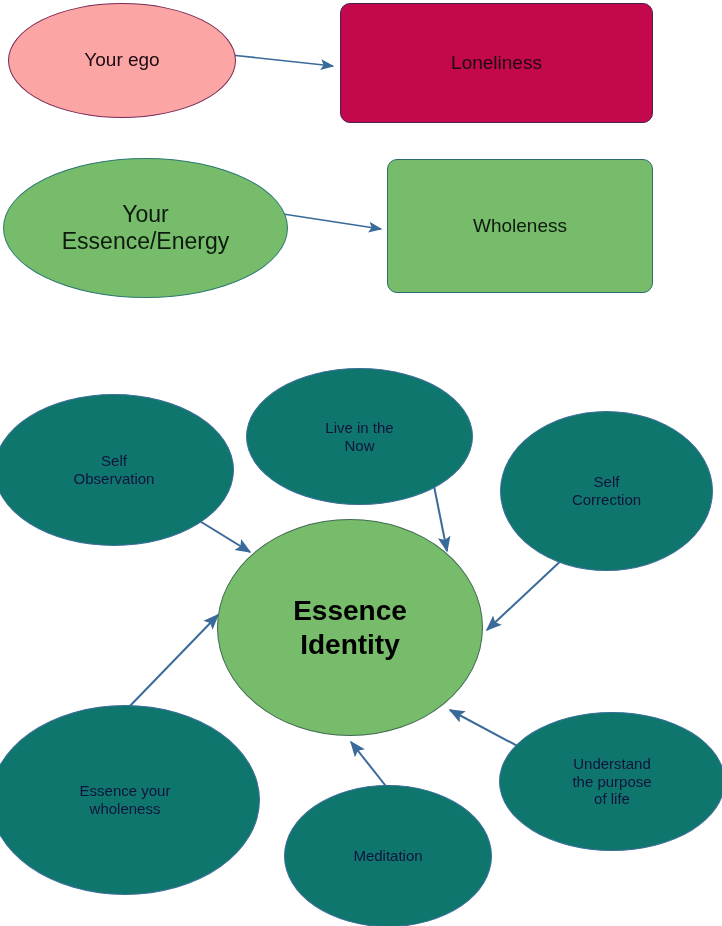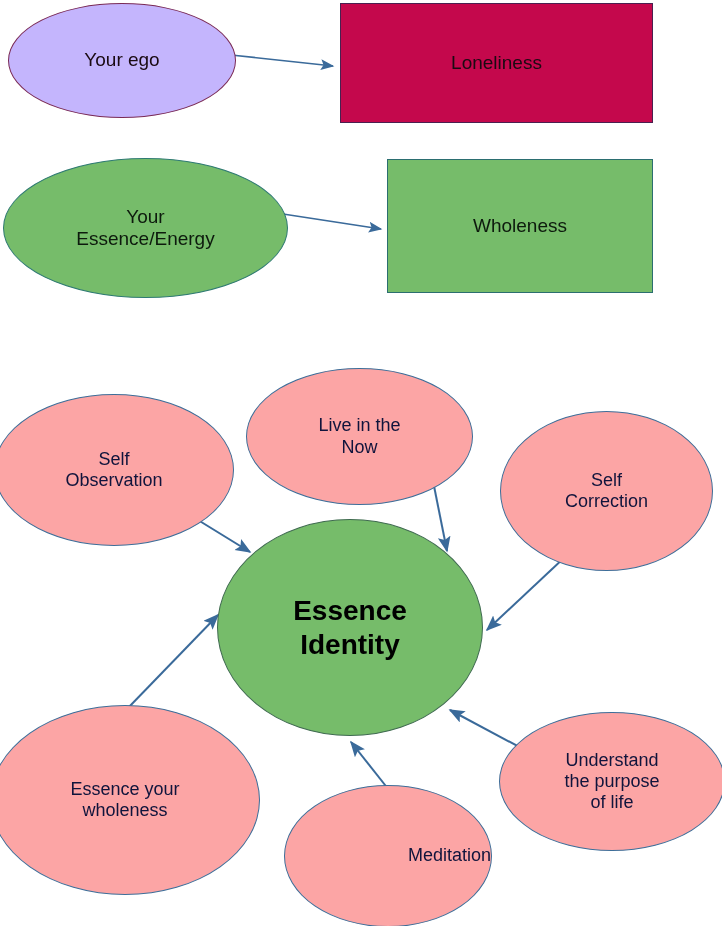--- a/index.html
+++ b/index.html
@@ -29,62 +29,62 @@
     display: flex;
     align-items: center;
     justify-content: center;
     text-align: center;
     box-sizing: border-box;
     line-height: 1.18;
     color: #10143c;
     white-space: pre-line;
   }
   .ellipse { border-radius: 50%; }
-  .rect { border-radius: 0; }
+  .rect { border-radius: 10px; }
 
   .shape-ego {
     left: 8px; top: 3px; width: 228px; height: 115px;
-    background: #c4b5fd;
+    background: #fca5a5;
     border: 1.5px solid #7a2a55;
     color: #1a0a12;
     font-size: 19px;
   }
   .shape-loneliness {
     left: 340px; top: 3px; width: 313px; height: 120px;
     background: #c4084c;
     border: 1.5px solid #4a2050;
     color: #1a0a12;
     font-size: 19px;
   }
   .shape-essence-energy {
     left: 3px; top: 158px; width: 285px; height: 140px;
     background: #76bc6a;
     border: 1.5px solid #2e7a72;
     color: #0d1a0d;
-    font-size: 19px;
+    font-size: 23px;
   }
   .shape-wholeness {
     left: 387px; top: 159px; width: 266px; height: 134px;
     background: #76bc6a;
     border: 1.5px solid #2b6e70;
     color: #0d1a0d;
     font-size: 19px;
   }
 
   .blue {
-    background: #fca5a5;
+    background: #0f766e;
     border: 1.5px solid #3d6e99;
     color: #10143c;
-    font-size: 18px;
+    font-size: 15px;
   }
   .shape-self-observation { left: -6px; top: 394px; width: 240px; height: 152px; }
   .shape-live-now        { left: 246px; top: 368px; width: 227px; height: 137px; }
   .shape-self-correction { left: 500px; top: 411px; width: 213px; height: 160px; }
   .shape-realize         { left: -10px; top: 705px; width: 270px; height: 190px; }
-  .shape-meditation      { left: 284px; top: 785px; width: 208px; height: 142px; justify-content: flex-end; }
+  .shape-meditation      { left: 284px; top: 785px; width: 208px; height: 142px; }
   .shape-understand      { left: 499px; top: 712px; width: 226px; height: 139px; }
 
   .shape-essence-identity {
     left: 217px; top: 519px; width: 266px; height: 217px;
     background: #76bc6a;
     border: 1.5px solid #3f6a50;
     color: #000000;
     font-size: 28px;
     font-weight: bold;
   }

